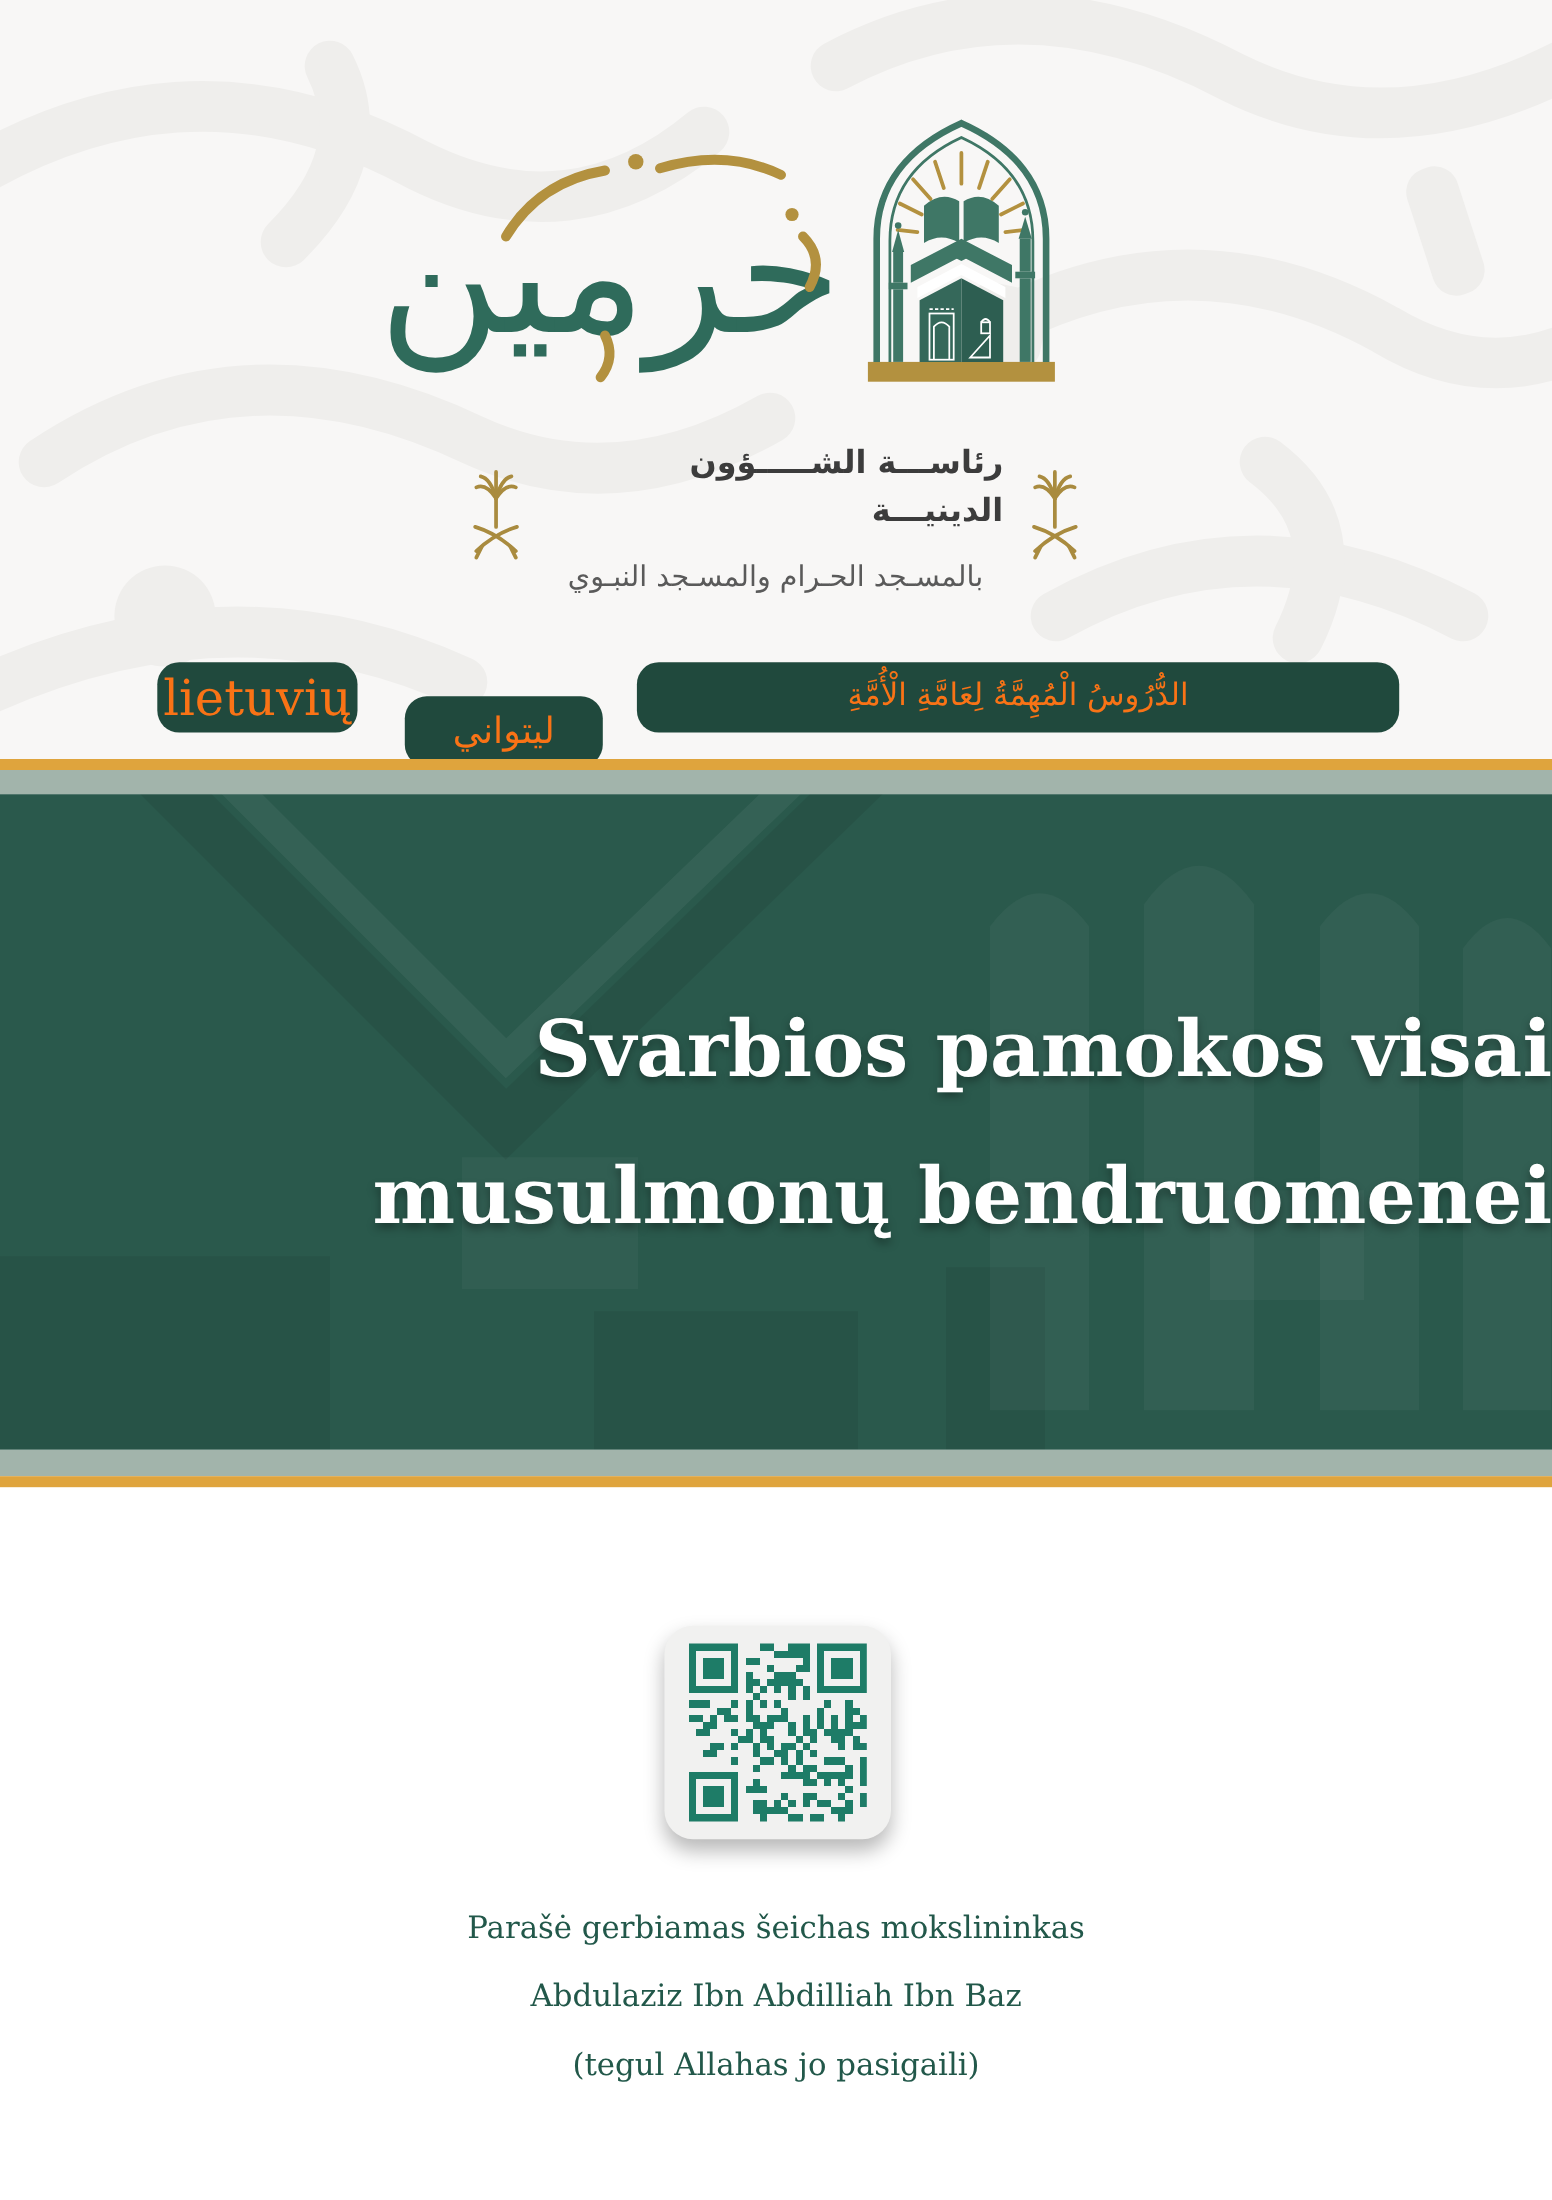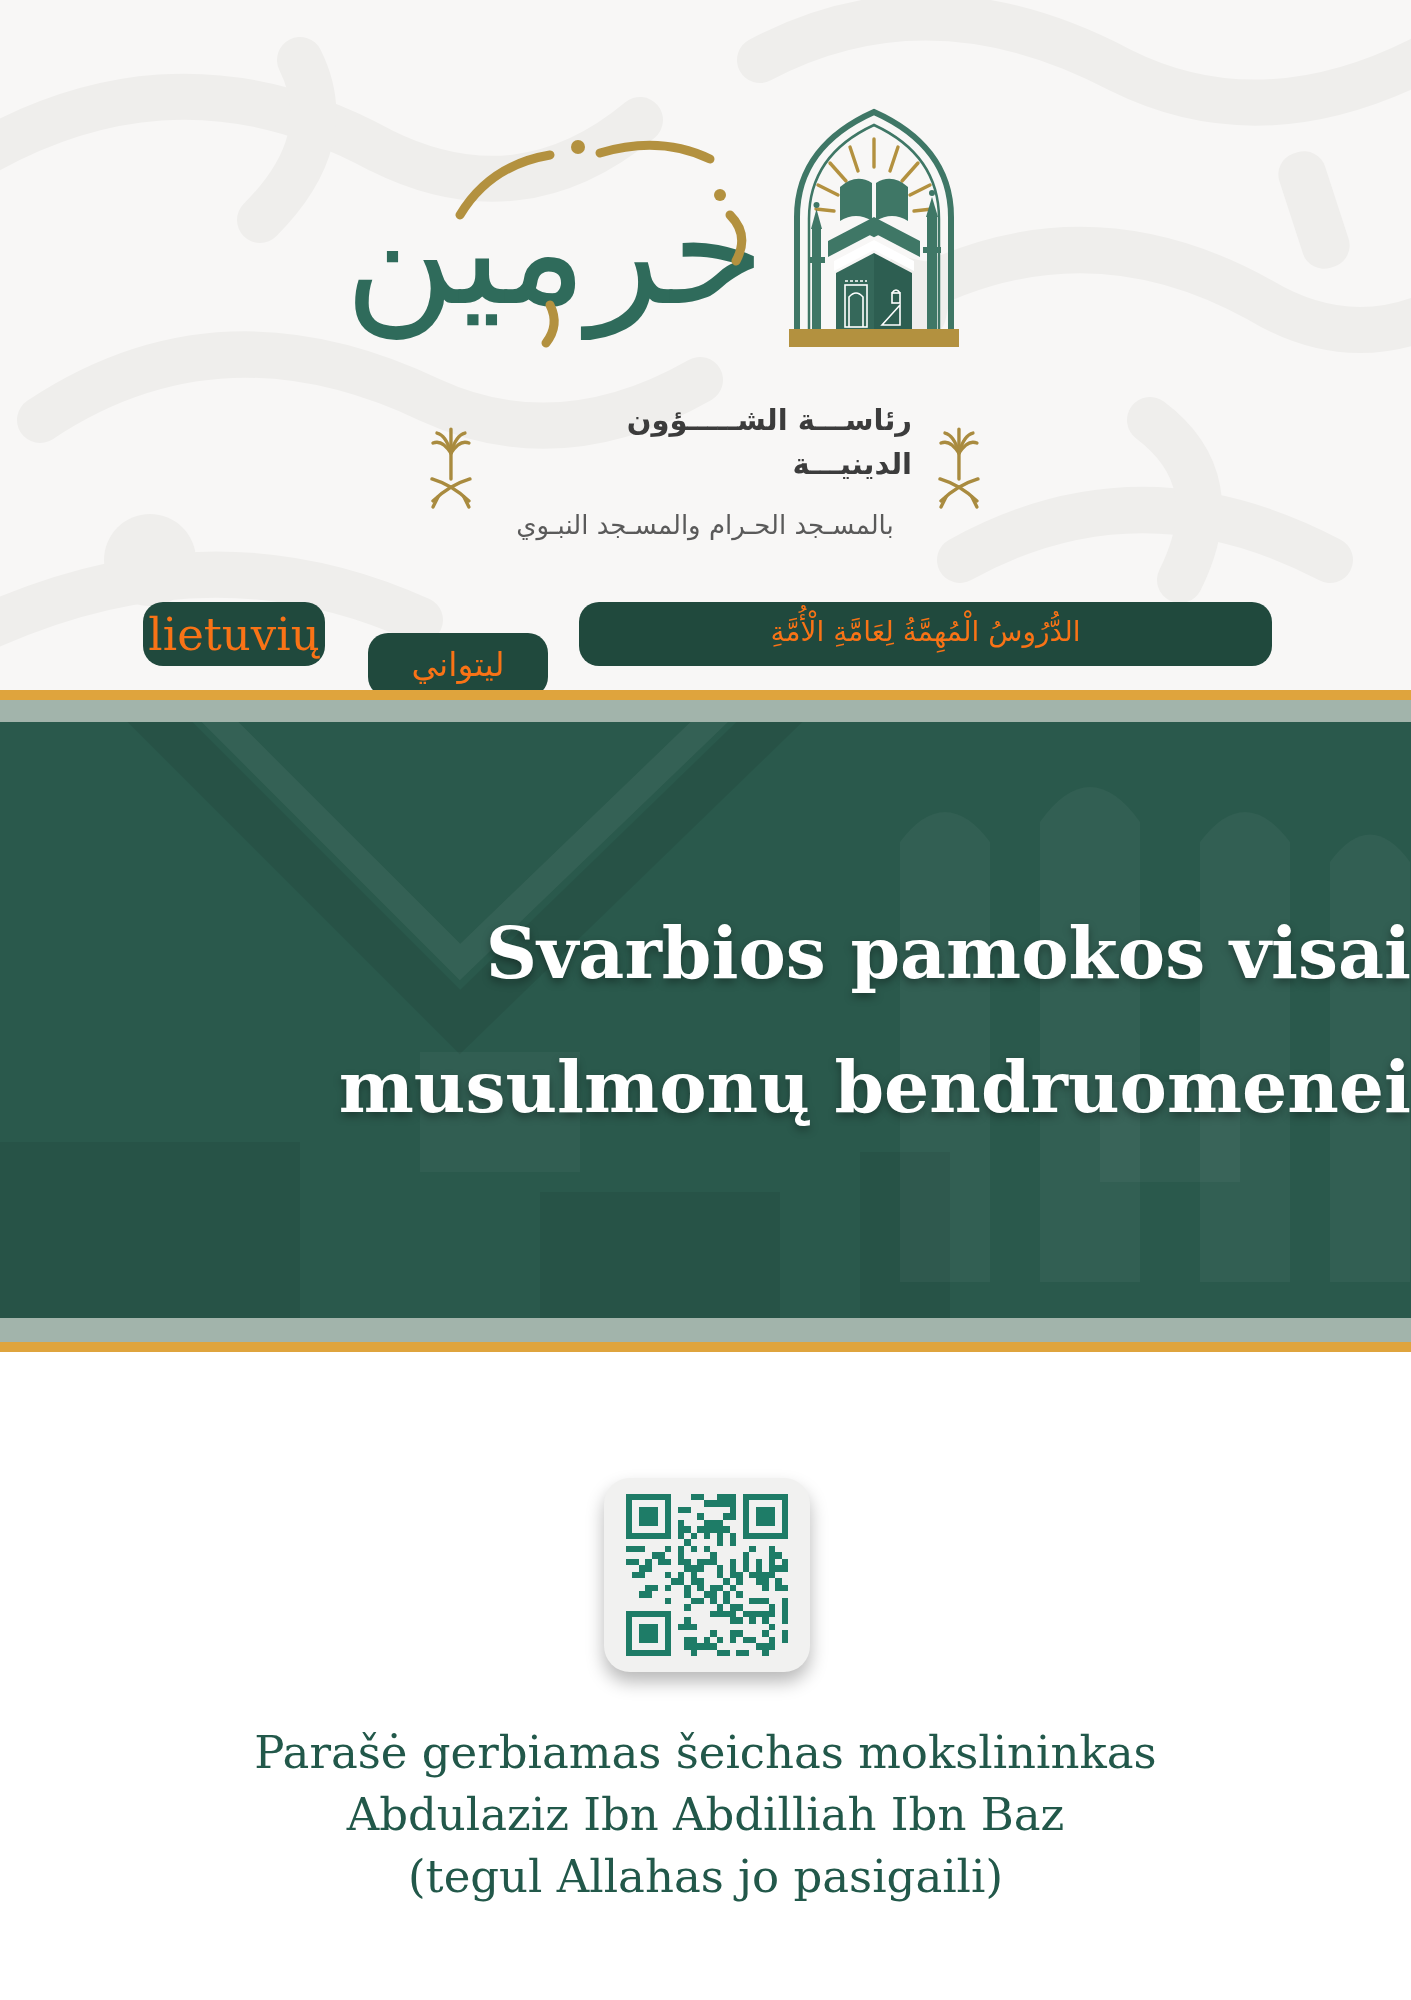--- a/index.html
+++ b/index.html
@@ -44,21 +44,21 @@
   .banner-title .line{font-family:"DejaVu Serif",serif;font-weight:bold;font-size:71px;
      color:#ffffff;line-height:134px;text-shadow:0 4px 8px rgba(0,0,0,0.35);white-space:nowrap;}
 
   
   .qr-card{position:absolute;left:604px;top:1478px;width:206px;height:194px;background:#f1f1f0;
      border-radius:26px;box-shadow:0 10px 18px rgba(0,0,0,0.28);}
   .qr-card svg{position:absolute;left:22px;top:16px;}
 
   
   .author{position:absolute;left:0;top:1722px;width:1411px;text-align:center;
-     font-family:"DejaVu Serif",serif;font-size:45px;color:#22584a;line-height:62px;}
+     font-family:"DejaVu Serif",serif;font-size:28px;color:#22584a;line-height:62px;}
 </style>
 </head>
 <body>
 
 <div class="page">
 
   <div class="top-section">
     <svg class="pattern-svg" width="1411" height="690" viewBox="0 0 1411 690">
       <g fill="none" stroke="#efeeec" stroke-width="46" stroke-linecap="round">
         <path d="M-60,180 Q160,30 380,150 Q520,220 640,120"></path>

